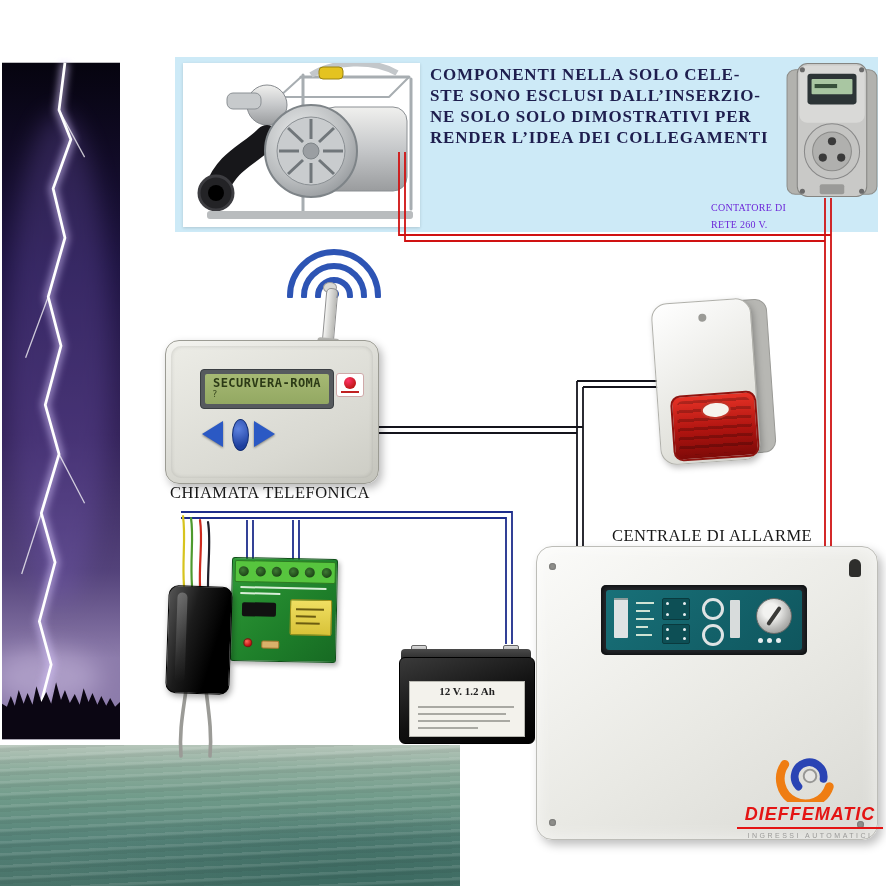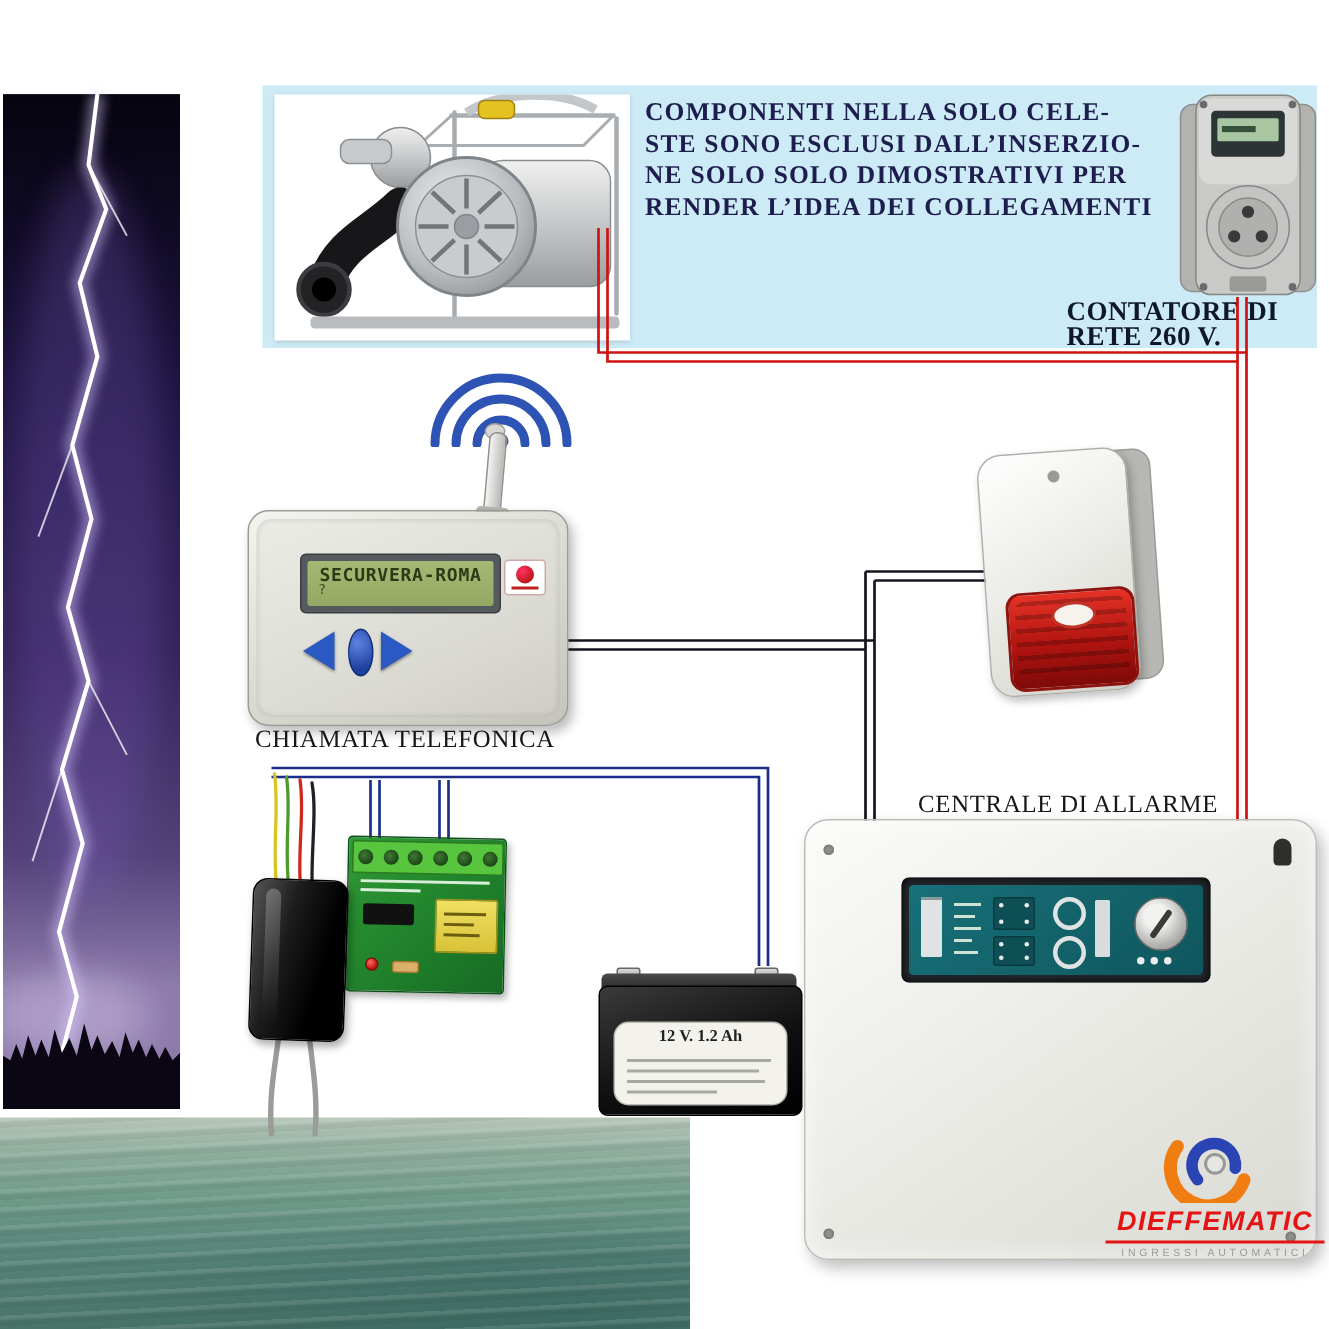--- a/index.html
+++ b/index.html
@@ -16,21 +16,21 @@
       linear-gradient(180deg,#b6c6ba 0%,#8fae9e 16%,#6f9a89 38%,#558278 68%,#497369 100%);}
 
   
   .band{left:175px;top:57px;width:703px;height:175px;background:#cdeaf7;}
   .pump-box{left:8px;top:6px;width:237px;height:164px;background:#fff;box-shadow:0 1px 3px rgba(0,0,0,.15);}
   .meter-box{left:610px;top:4px;width:94px;height:140px;}
 
   
   .note{left:430px;top:64px;width:360px;color:#1e1e4e;font-size:17px;line-height:21px;
         font-weight:700;letter-spacing:.8px;}
-  .meter-label{left:711px;top:199px;width:150px;color:#0f172a;font-weight:700;font-size:18px;
+  .meter-label{left:711px;top:199px;width:150px;color:#6d28d9;font-weight:400;font-size:10px;
         line-height:17px;letter-spacing:.3px;}
   .caption{font-size:16.5px;letter-spacing:.5px;color:#161616;}
   .cap-dialer{left:170px;top:483px;text-align:right;}
   .cap-panel{left:612px;top:526px;}
 
   
   .wires{left:0;top:0;pointer-events:none;}
 
   
   .dialer{left:165px;top:340px;width:212px;height:142px;border-radius:14px;border:1px solid #9b9b93;
@@ -90,21 +90,21 @@
   .lock-slot{left:15px;top:6px;width:4px;height:22px;background:#3a3a38;transform:rotate(35deg);border-radius:2px;}
   .dot3{position:absolute;width:5px;height:5px;border-radius:50%;background:#e8eef0;}
 
   
   .battery{left:399px;top:645px;width:134px;height:97px;}
   .bat-top{left:2px;top:4px;width:130px;height:14px;border-radius:4px;background:linear-gradient(#4a4a4a,#222);}
   .bat-body{left:0;top:12px;width:134px;height:85px;border-radius:6px;border:1px solid #000;
      background:linear-gradient(160deg,#3a3a3a,#101010 55%,#000);}
   .term{position:absolute;top:0;width:14px;height:10px;border-radius:2px;border:1px solid #666;
      background:linear-gradient(#d9d9d9,#8a8a8a);}
-  .bat-label{left:10px;top:36px;width:114px;height:54px;background:#f3f2ec;border:1px solid #b9b9b2;border-radius:10px;}
+  .bat-label{left:10px;top:36px;width:114px;height:54px;background:#f3f2ec;border:1px solid #b9b9b2;border-radius:0;}
   .bat-title{font-size:11px;font-weight:700;text-align:center;margin-top:3px;color:#222;}
   .bat-line{position:absolute;height:2px;background:#a9a9a3;left:8px;}
 
   
   .relaypcb{left:231px;top:558px;width:104px;height:102px;transform:rotate(1.2deg);
      background:linear-gradient(135deg,#2f9a37,#1e7f2a 60%,#176a23);border:1px solid #0f4f18;border-radius:3px;box-shadow:2px 3px 5px rgba(0,0,0,.3);}
   .tb{left:2px;top:2px;width:99px;height:20px;background:#57c53e;border:1px solid #2d7a22;border-radius:2px;
      display:flex;align-items:center;justify-content:space-around;}
   .tb-screw{width:10px;height:10px;border-radius:50%;background:radial-gradient(circle at 40% 40%,#3e7a33,#1d4517 70%);}
   .ic{left:10px;top:44px;width:34px;height:14px;background:#111;border-radius:2px;}

